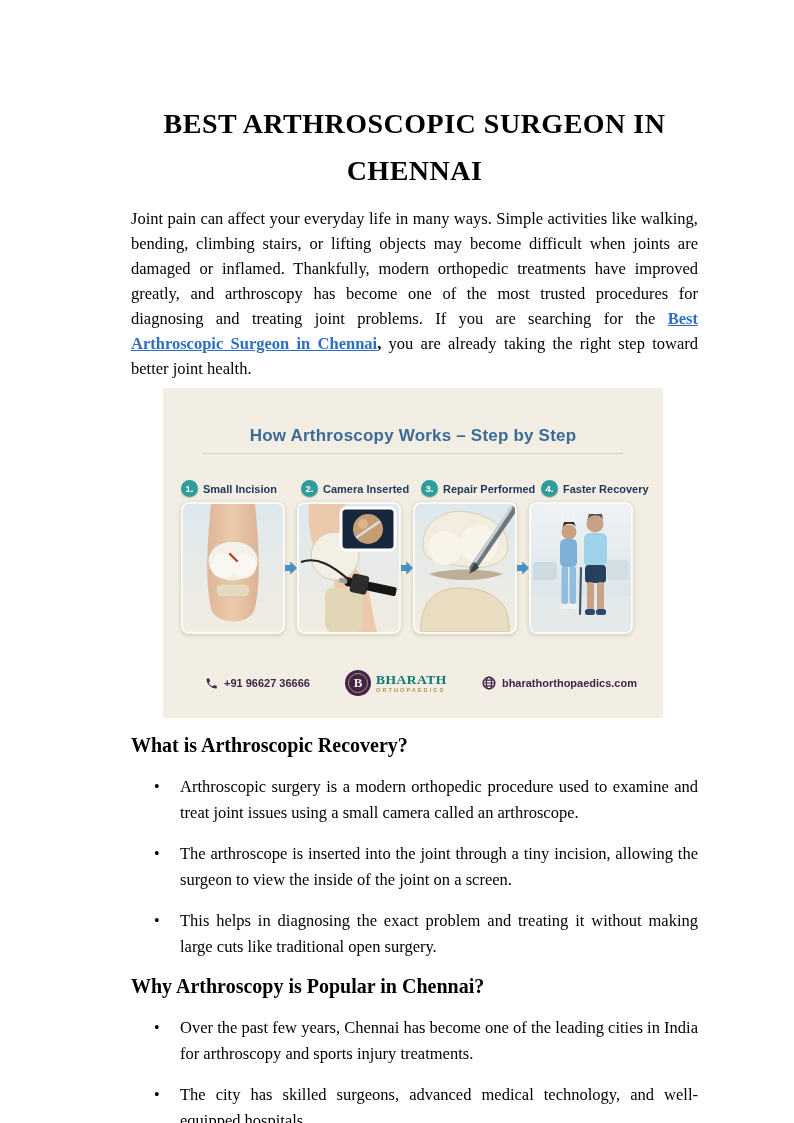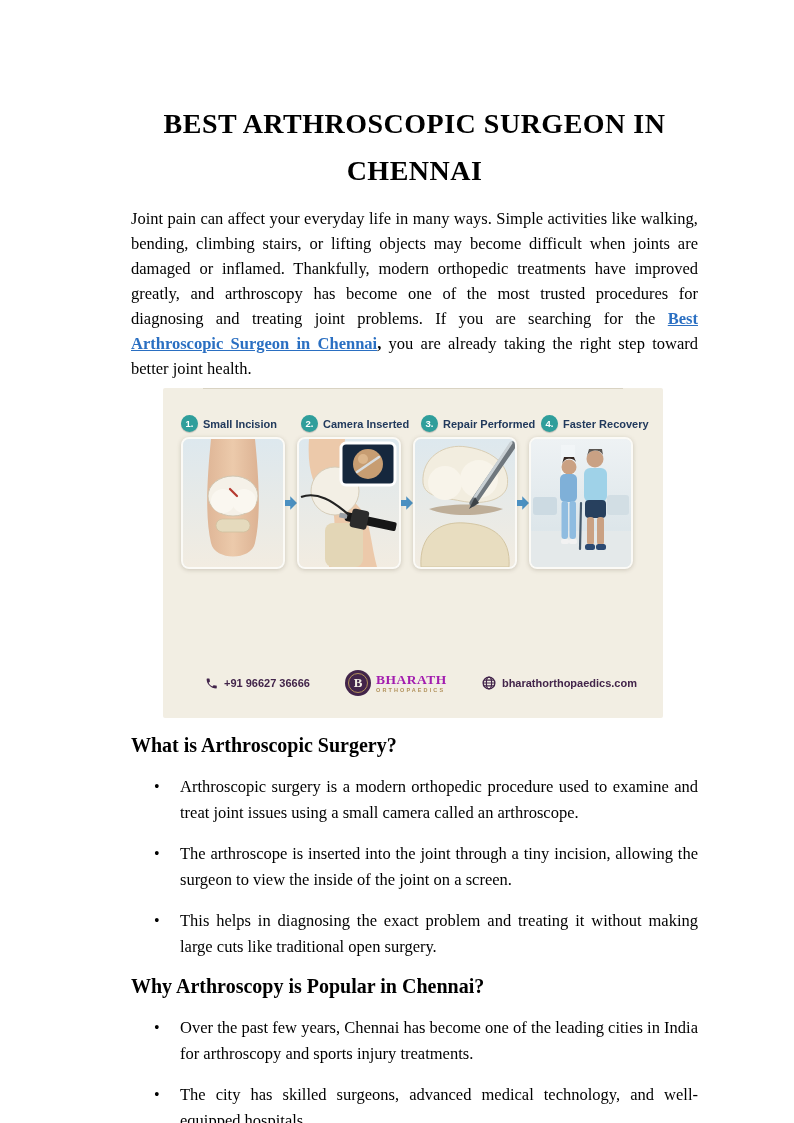--- a/index.html
+++ b/index.html
@@ -40,21 +40,21 @@
     align-items:center;justify-content:space-between;padding:0 26px;}
   .ig-contact{display:flex;align-items:center;gap:6px;color:#42244a;
     font-size:11px;font-weight:bold;}
   .ig-logo{display:flex;align-items:center;gap:5px;}
   .logo-circle{width:26px;height:26px;border-radius:50%;background:#42244a;
     display:flex;align-items:center;justify-content:center;box-sizing:border-box;}
   .logo-circle-inner{width:20px;height:20px;border-radius:50%;border:1.5px solid #b0905a;
     display:flex;align-items:center;justify-content:center;color:#f2eee3;
     font-family:"Liberation Serif", serif;font-size:13px;font-weight:bold;box-sizing:border-box;}
   .logo-text{display:flex;flex-direction:column;line-height:1;}
-  .logo-name{font-family:"Liberation Serif", serif;color:#a21caf;font-size:13.5px;
+  .logo-name{font-family:"Liberation Serif", serif;color:#0f766e;font-size:13.5px;
     font-weight:bold;letter-spacing:.5px;}
   .logo-sub{color:#b0905a;font-size:5.5px;font-weight:bold;letter-spacing:2.1px;margin-top:2px;}
 
   
   .section-heading{font-size:20px;font-weight:bold;margin:14px 0 9px 0;line-height:26px;}
   ul.doc-list{margin:0;padding:0 0 0 49px;list-style:none;}
   ul.doc-list li{position:relative;font-size:16.5px;line-height:25.5px;
     text-align:justify;margin:16px 0 5px 0;}
   ul.doc-list li::before{content:"\2022";position:absolute;left:-26px;top:0;
     font-size:16px;}
@@ -66,20 +66,21 @@
   <div class="content">
 
     <h1 class="doc-title">
       <span>BEST ARTHROSCOPIC SURGEON IN</span>
       <span>CHENNAI</span>
     </h1>
 
     <p class="intro"><span>Joint pain can affect your everyday life in many ways. Simple activities like walking, bending, climbing stairs, or lifting objects may become difficult when joints are damaged or inflamed. Thankfully, modern orthopedic treatments have improved greatly, and arthroscopy has become one of the most trusted procedures for diagnosing and treating joint problems. If you are searching for the </span><a class="doc-link" href="#">Best Arthroscopic Surgeon in Chennai</a><span class="bold">,</span><span> you are already taking the right step toward better joint health.</span></p>
 
     <figure class="infographic">
+      <div class="ig-title">How Arthroscopy Works – Step by Step</div>
       <div class="ig-divider"></div>
 
       <div class="ig-steps">
         <div class="ig-step">
           <span class="ig-num">1.</span>
           <span class="ig-label">Small Incision</span>
         </div>
         <div class="ig-step">
           <span class="ig-num">2.</span>
           <span class="ig-label">Camera Inserted</span>
@@ -232,21 +233,21 @@
           <svg width="14" height="14" viewBox="0 0 24 24">
             <circle cx="12" cy="12" r="10" fill="none" stroke="#42244a" stroke-width="2.4"></circle>
             <ellipse cx="12" cy="12" rx="4.5" ry="10" fill="none" stroke="#42244a" stroke-width="2"></ellipse>
             <path d="M2,12 L22,12 M3.5,7 L20.5,7 M3.5,17 L20.5,17" stroke="#42244a" stroke-width="2"></path>
           </svg>
           <span>bharathorthopaedics.com</span>
         </div>
       </div>
     </figure>
 
-    <h2 class="section-heading">What is Arthroscopic Surgery?</h2>
+    <h2 class="section-heading">What is Arthroscopic Recovery?</h2>
     <ul class="doc-list">
       <li>Arthroscopic surgery is a modern orthopedic procedure used to examine and treat joint issues using a small camera called an arthroscope.</li>
       <li>The arthroscope is inserted into the joint through a tiny incision, allowing the surgeon to view the inside of the joint on a screen.</li>
       <li>This helps in diagnosing the exact problem and treating it without making large cuts like traditional open surgery.</li>
     </ul>
 
     <h2 class="section-heading">Why Arthroscopy is Popular in Chennai?</h2>
     <ul class="doc-list">
       <li>Over the past few years, Chennai has become one of the leading cities in India for arthroscopy and sports injury treatments.</li>
       <li>The city has skilled surgeons, advanced medical technology, and well-equipped hospitals.</li>

